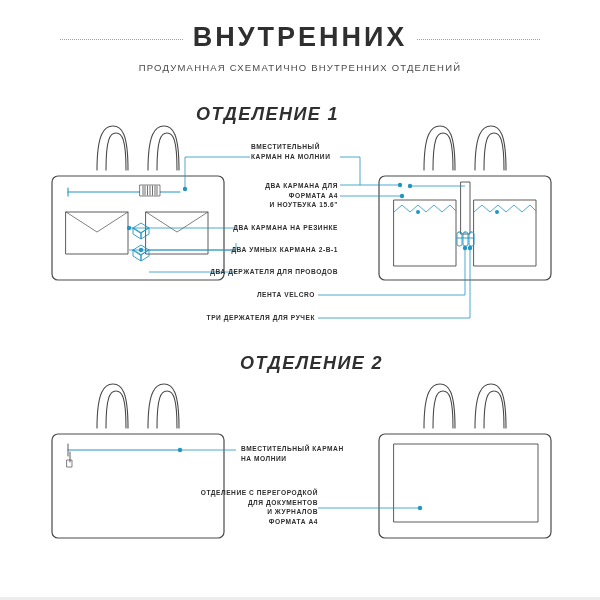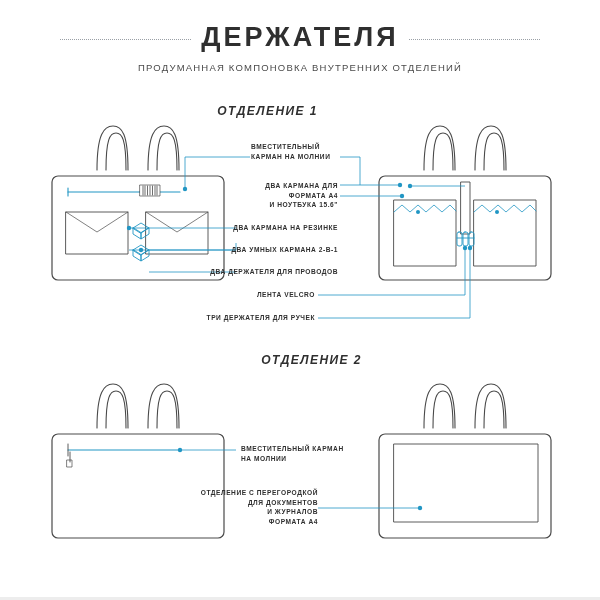--- a/index.html
+++ b/index.html
@@ -54,21 +54,21 @@
     font-size: 9.5px;
     letter-spacing: 1.2px;
     color: #4a4a4a;
   }
 
   
   .section-title {
     position: absolute;
     width: 535px;
     text-align: center;
-    font-size: 12px;
+    font-size: 18px;
     font-weight: bold;
     font-style: italic;
     letter-spacing: 1.4px;
     color: #2f2f2f;
   }
   #sec1-title { top: 104px; }
   #sec2-title { top: 353px; padding-left: 44px; }
 
   
   svg.canvas {
@@ -101,24 +101,24 @@
   }
 </style>
 </head>
 <body>
 
 <div class="page">
 
   <div class="header">
     <div class="title-row">
       <span class="dotline"></span>
-      <span class="main-title">ДЕРЖАТЕЛЯ</span>
+      <span class="main-title">ВНУТРЕННИХ</span>
       <span class="dotline"></span>
     </div>
-    <div class="subtitle">ПРОДУМАННАЯ КОМПОНОВКА ВНУТРЕННИХ ОТДЕЛЕНИЙ</div>
+    <div class="subtitle">ПРОДУМАННАЯ СХЕМАТИЧНО ВНУТРЕННИХ ОТДЕЛЕНИЙ</div>
   </div>
 
   <div class="section-title" id="sec1-title">ОТДЕЛЕНИЕ 1</div>
   <div class="section-title" id="sec2-title">ОТДЕЛЕНИЕ 2</div>
 
   <svg class="canvas" viewBox="0 0 600 600">
 
     <g fill="none" stroke="#4a4a4a" stroke-width="1" stroke-linecap="round" stroke-linejoin="round">
 
       <g>

